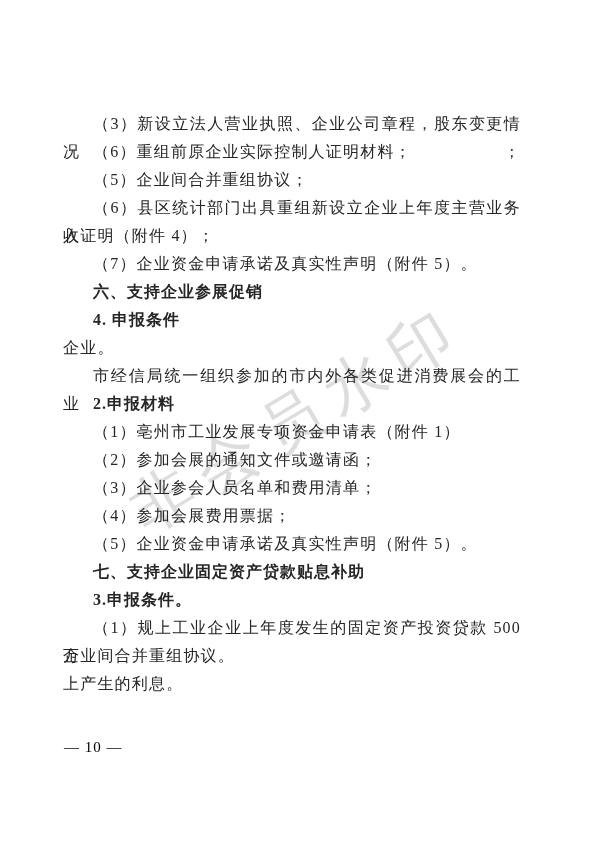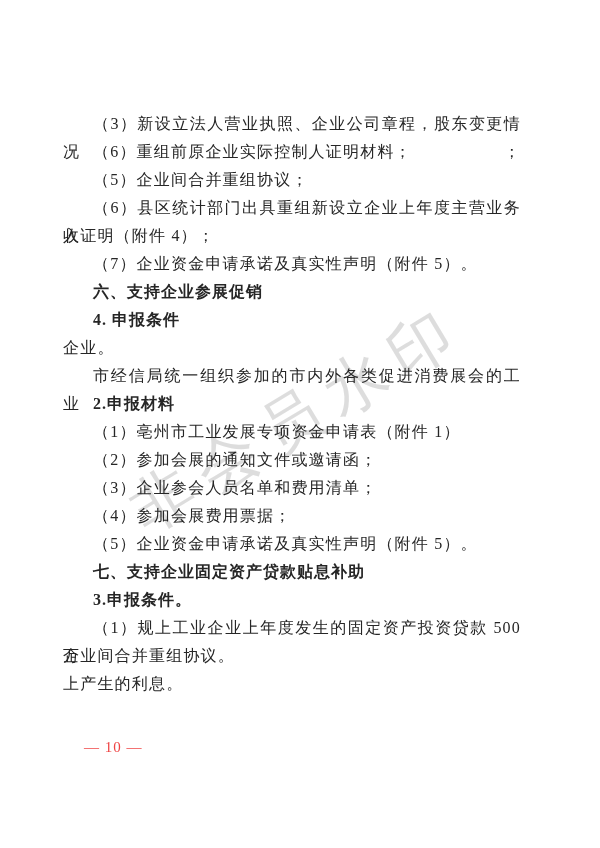--- a/index.html
+++ b/index.html
@@ -42,25 +42,25 @@
   }
   .ln.fill {
     white-space: normal;
     text-align: justify;
     text-align-last: justify;
   }
   .ln.in { text-indent: 30px; }
   .ln.bold { font-weight: bold; letter-spacing: 1px; }
   .pagenum {
     position: absolute;
-    left: 84px; top: 737px;
+    left: 64px; top: 737px;
     height: 20px; line-height: 20px;
     font-size: 15px;
     letter-spacing: 1px;
-    color: #ef4444;
+    color: #000000;
     z-index: 1;
   }
 </style>
 </head>
 <body>
 
 <div class="page">
 
   <div class="watermark">非会员水印</div>
 

